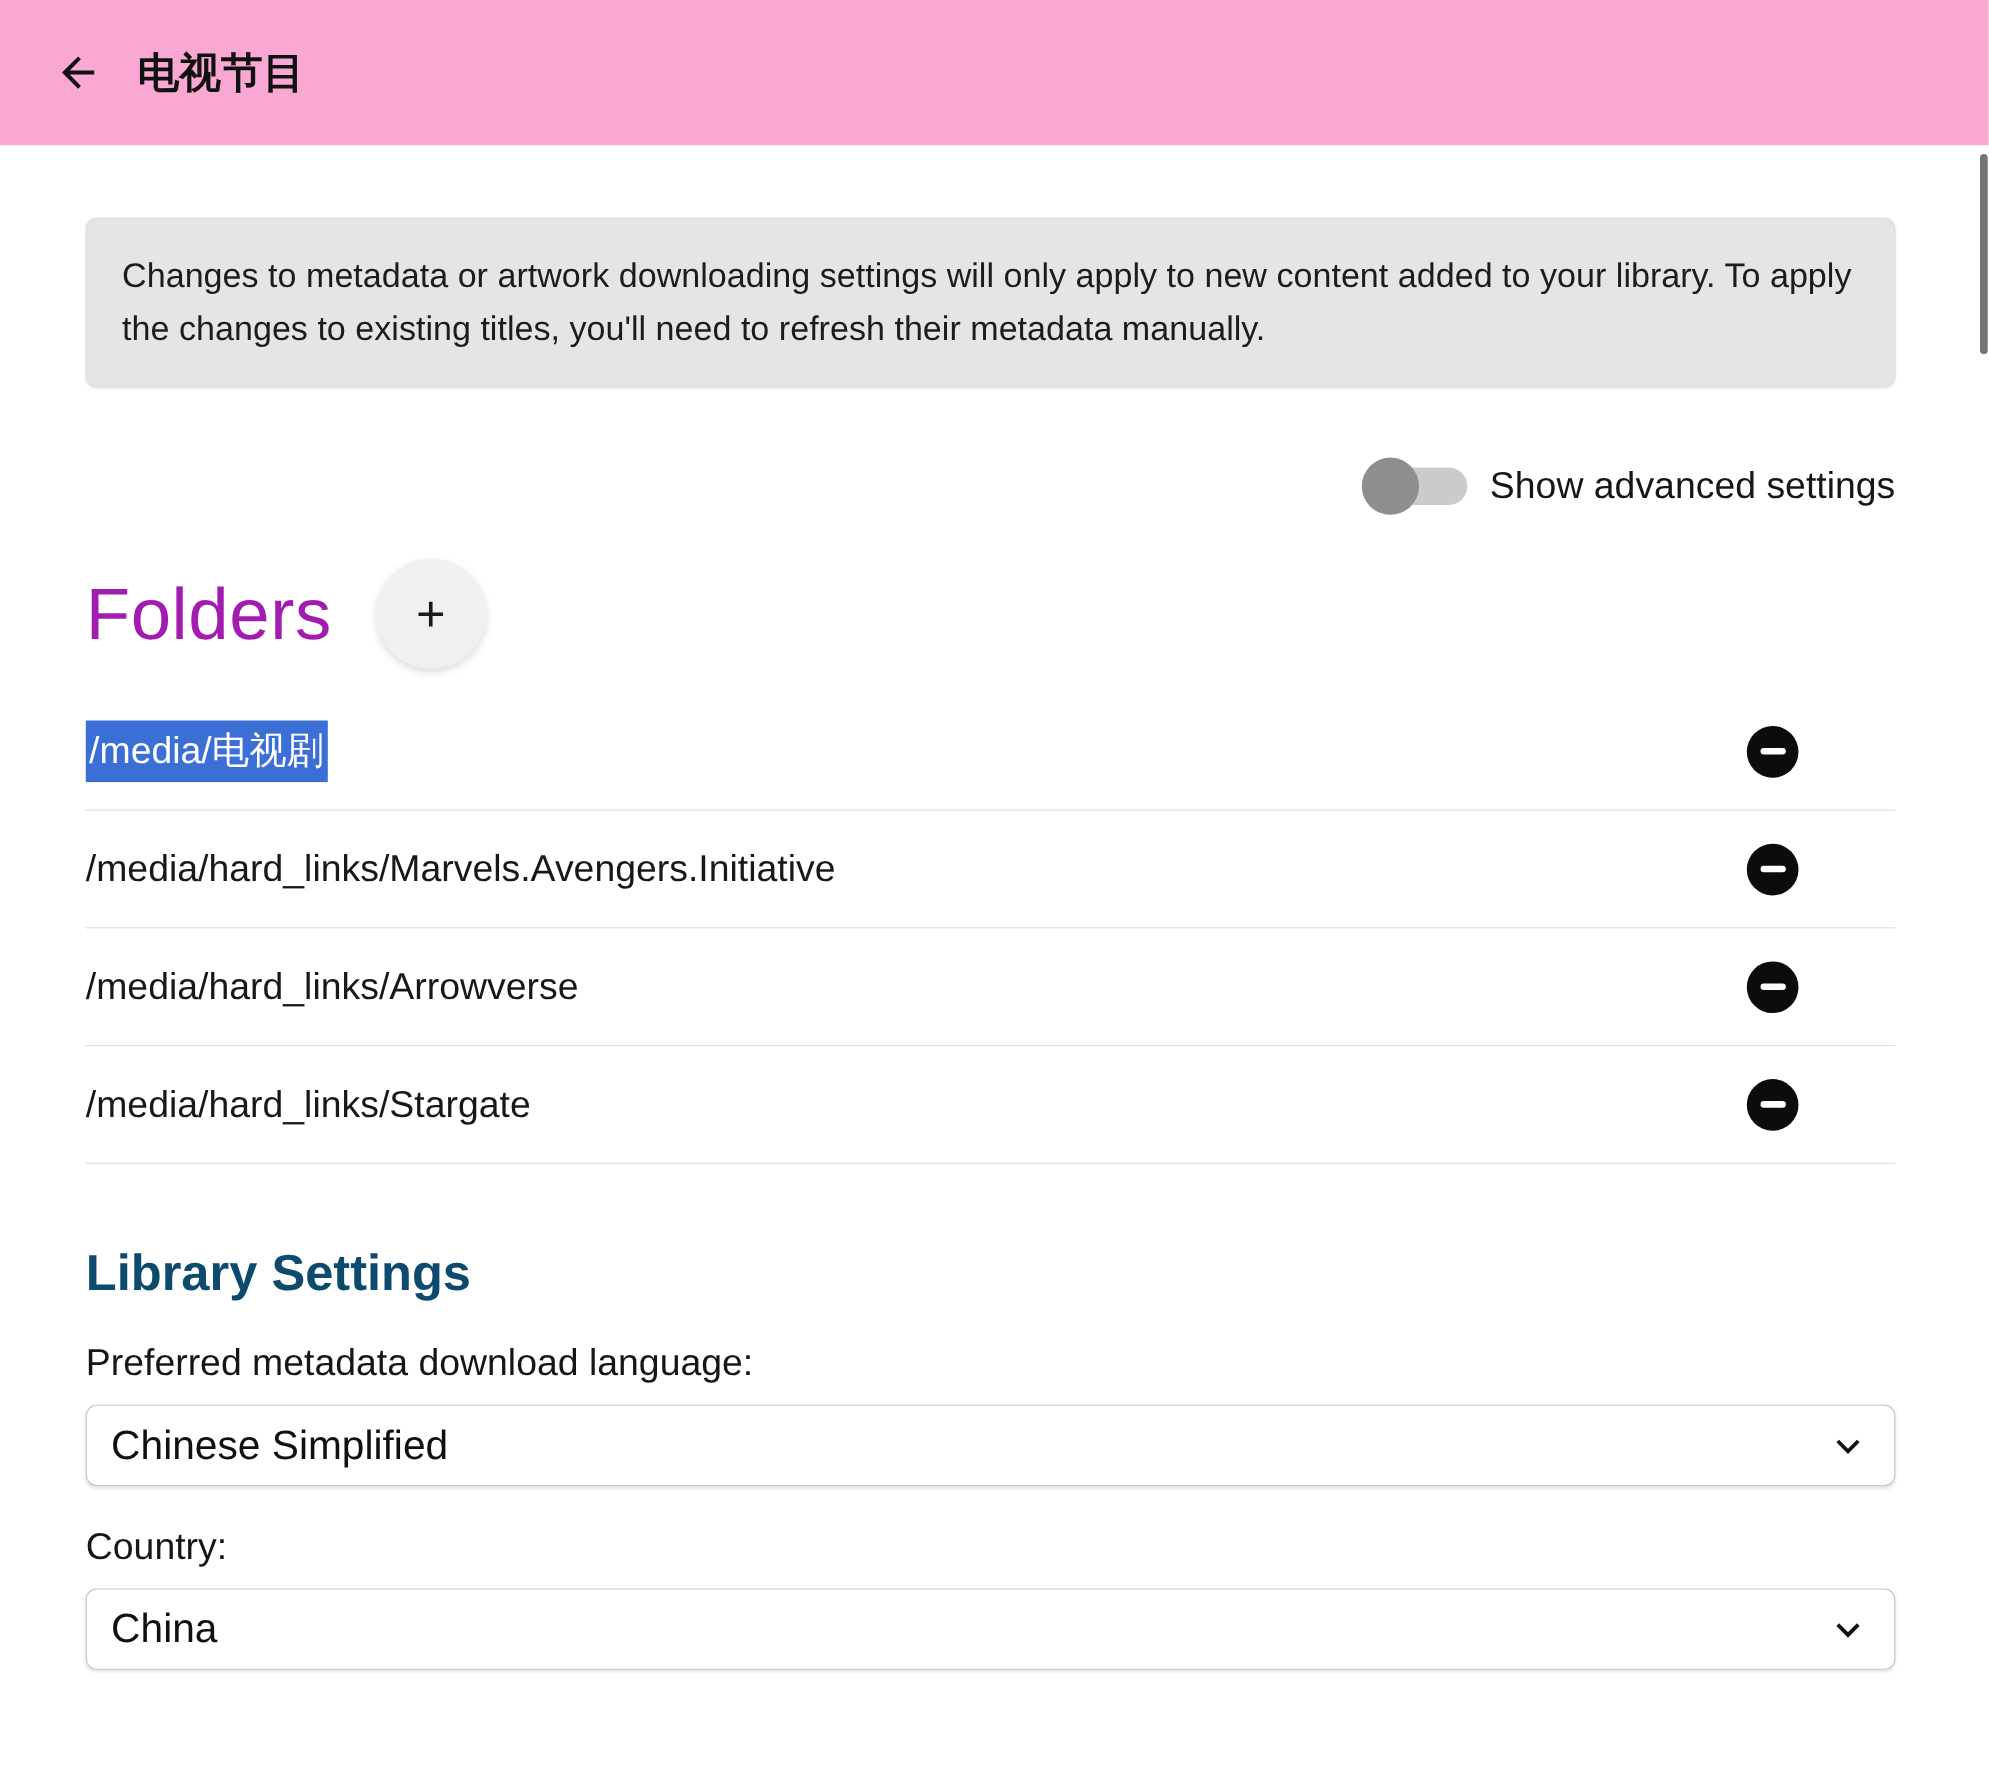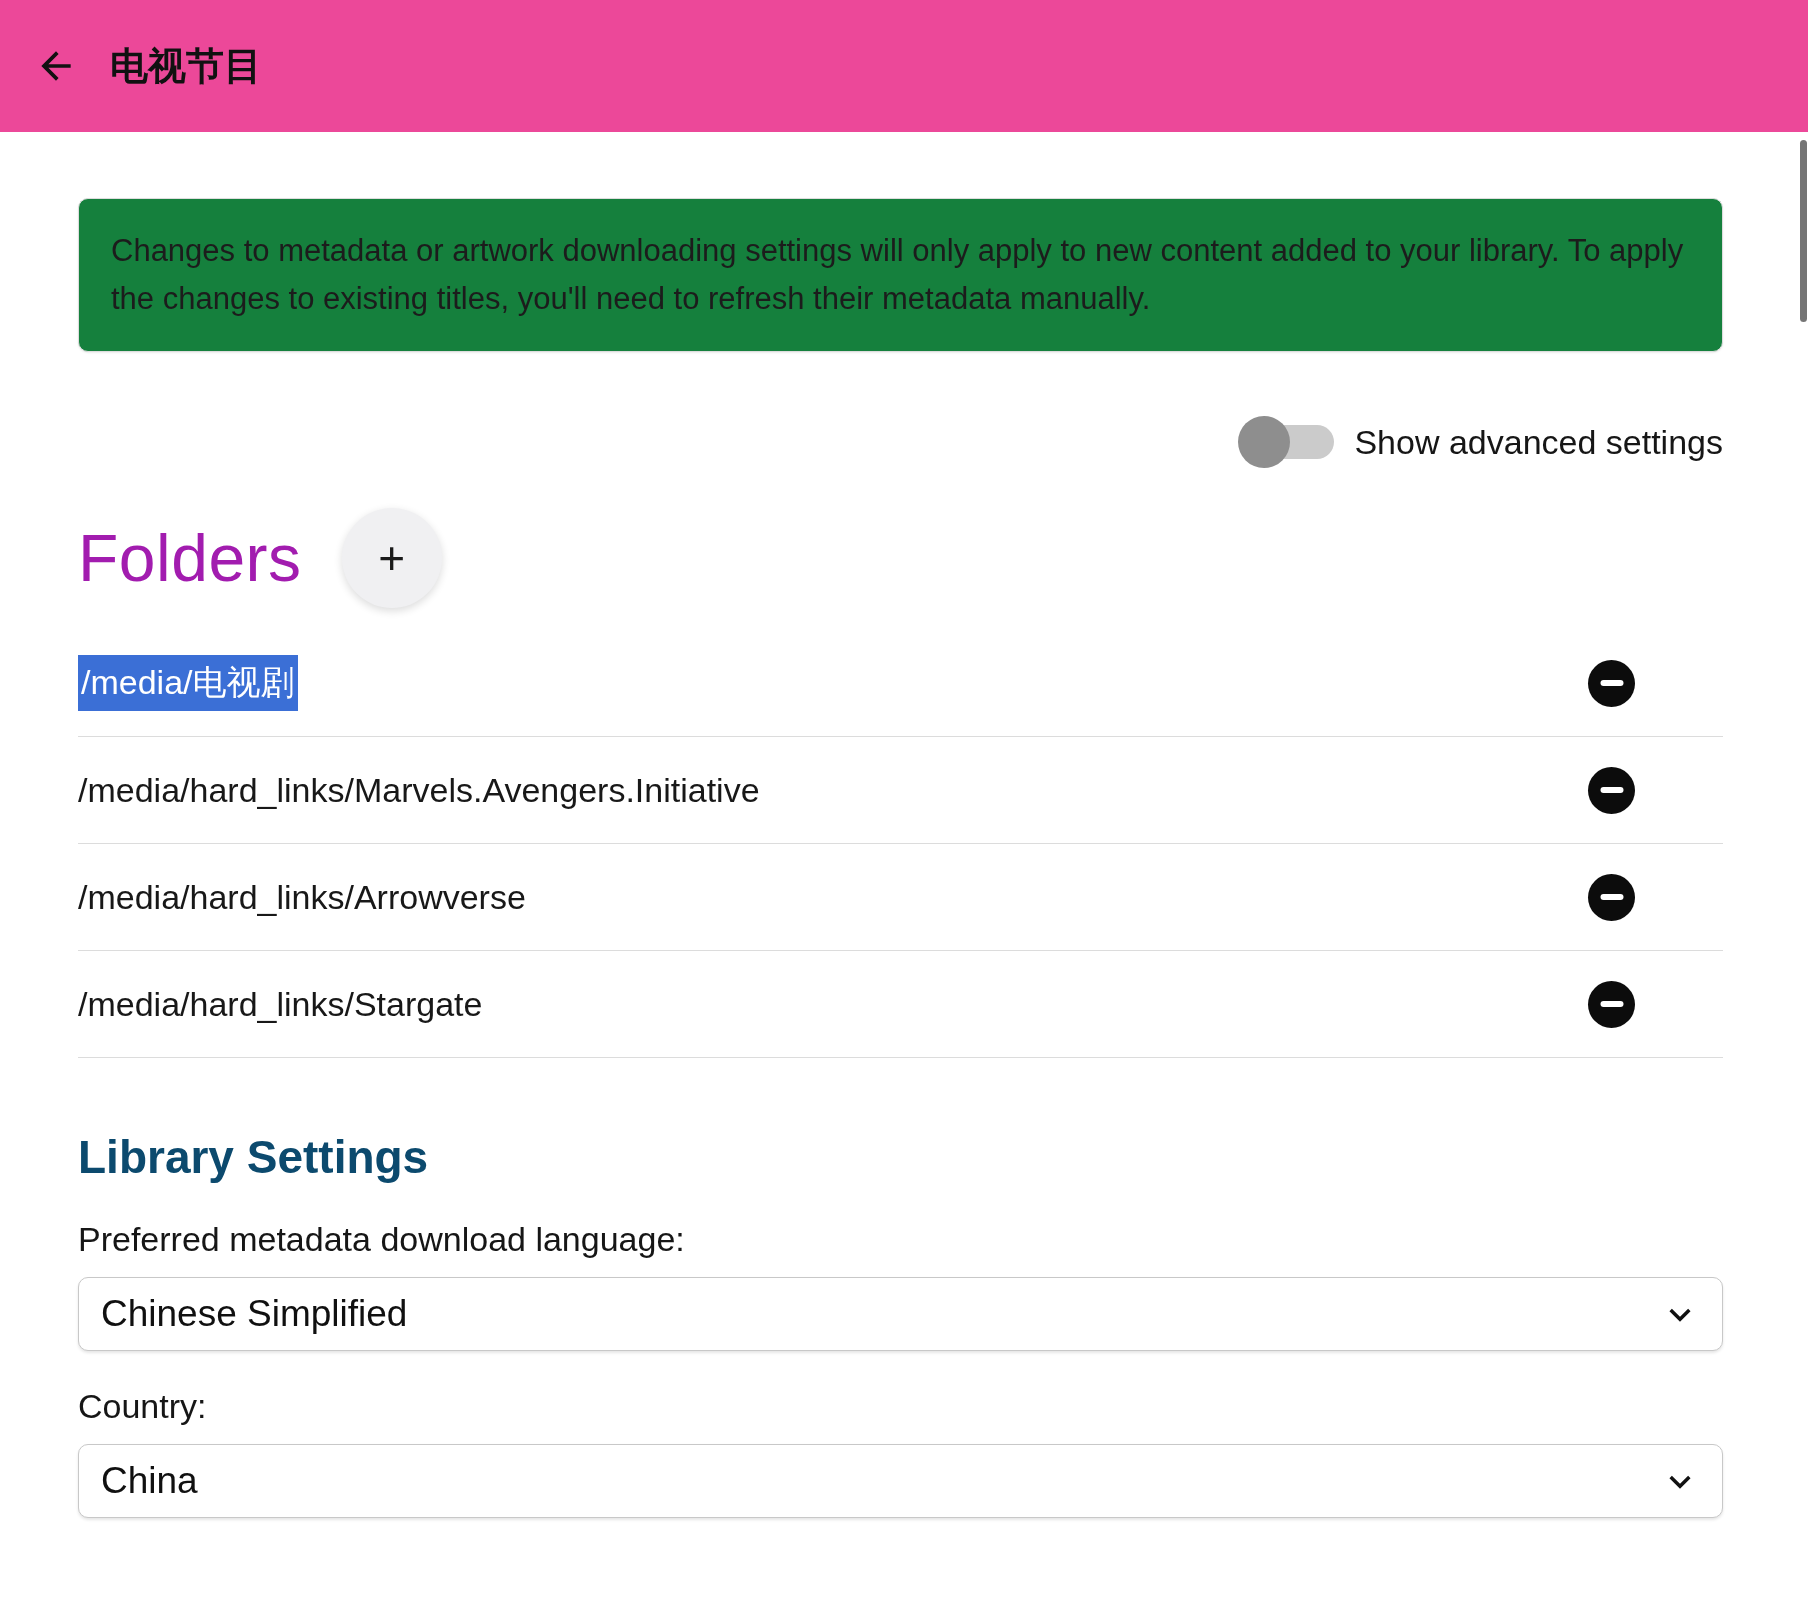--- a/index.html
+++ b/index.html
@@ -8,24 +8,24 @@
     background: #ffffff;
     font-family: "Liberation Sans", sans-serif;
     color: #141414;
     overflow: hidden;
     position: relative;
   }
 
   
   .app-header {
     height: 132px;
-    background: #ec4899;
-    display: flex;
-    align-items: center;
-    padding-left: 24px;
+    background: #f9a8d4;
+    display: flex;
+    align-items: center;
+    padding-left: 39px;
   }
   .back-btn {
     width: 64px; height: 64px;
     border: none; background: transparent;
     display: flex; align-items: center; justify-content: center;
     cursor: pointer;
   }
   .back-btn svg { width: 44px; height: 44px; fill: #111; }
   .header-title {
     font-size: 38px;
@@ -43,21 +43,21 @@
     border-radius: 4px;
   }
 
   
   .content {
     padding: 0 85px 0 78px;
   }
 
   .notice-box {
     margin-top: 66px;
-    background: #15803d;
+    background: #e5e5e5;
     border: 1px solid #dddddd;
     border-radius: 10px;
     padding: 28px 32px;
     box-shadow: 0 1px 2px rgba(0,0,0,0.08);
   }
   .notice-box p {
     font-size: 31px;
     line-height: 48px;
     color: #1c1c1c;
   }

